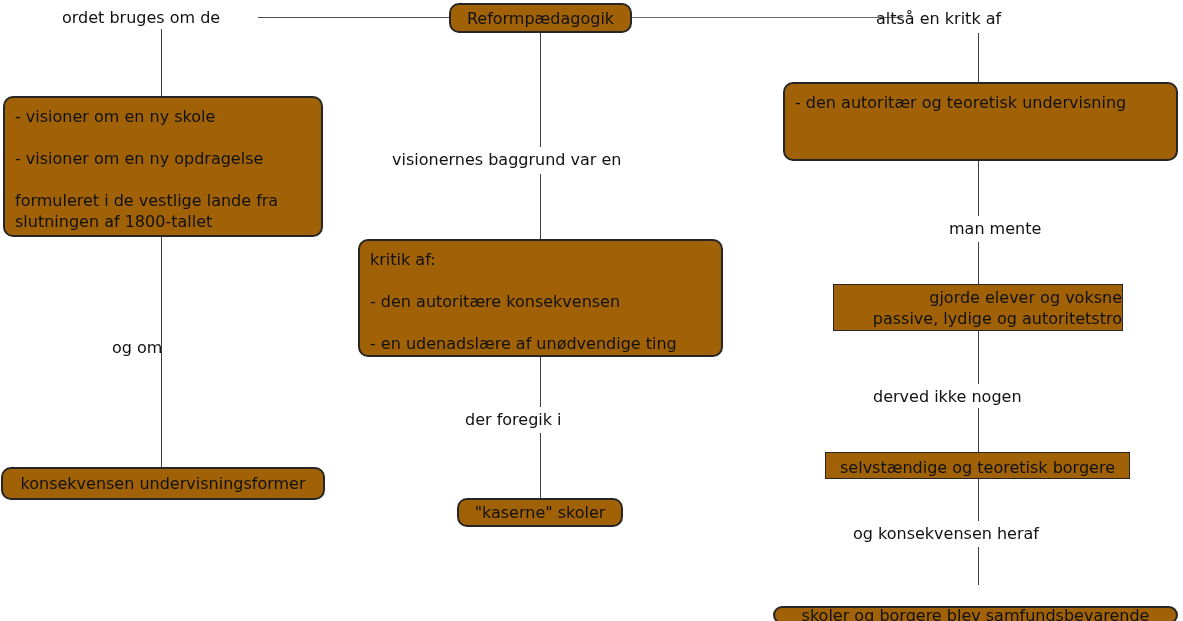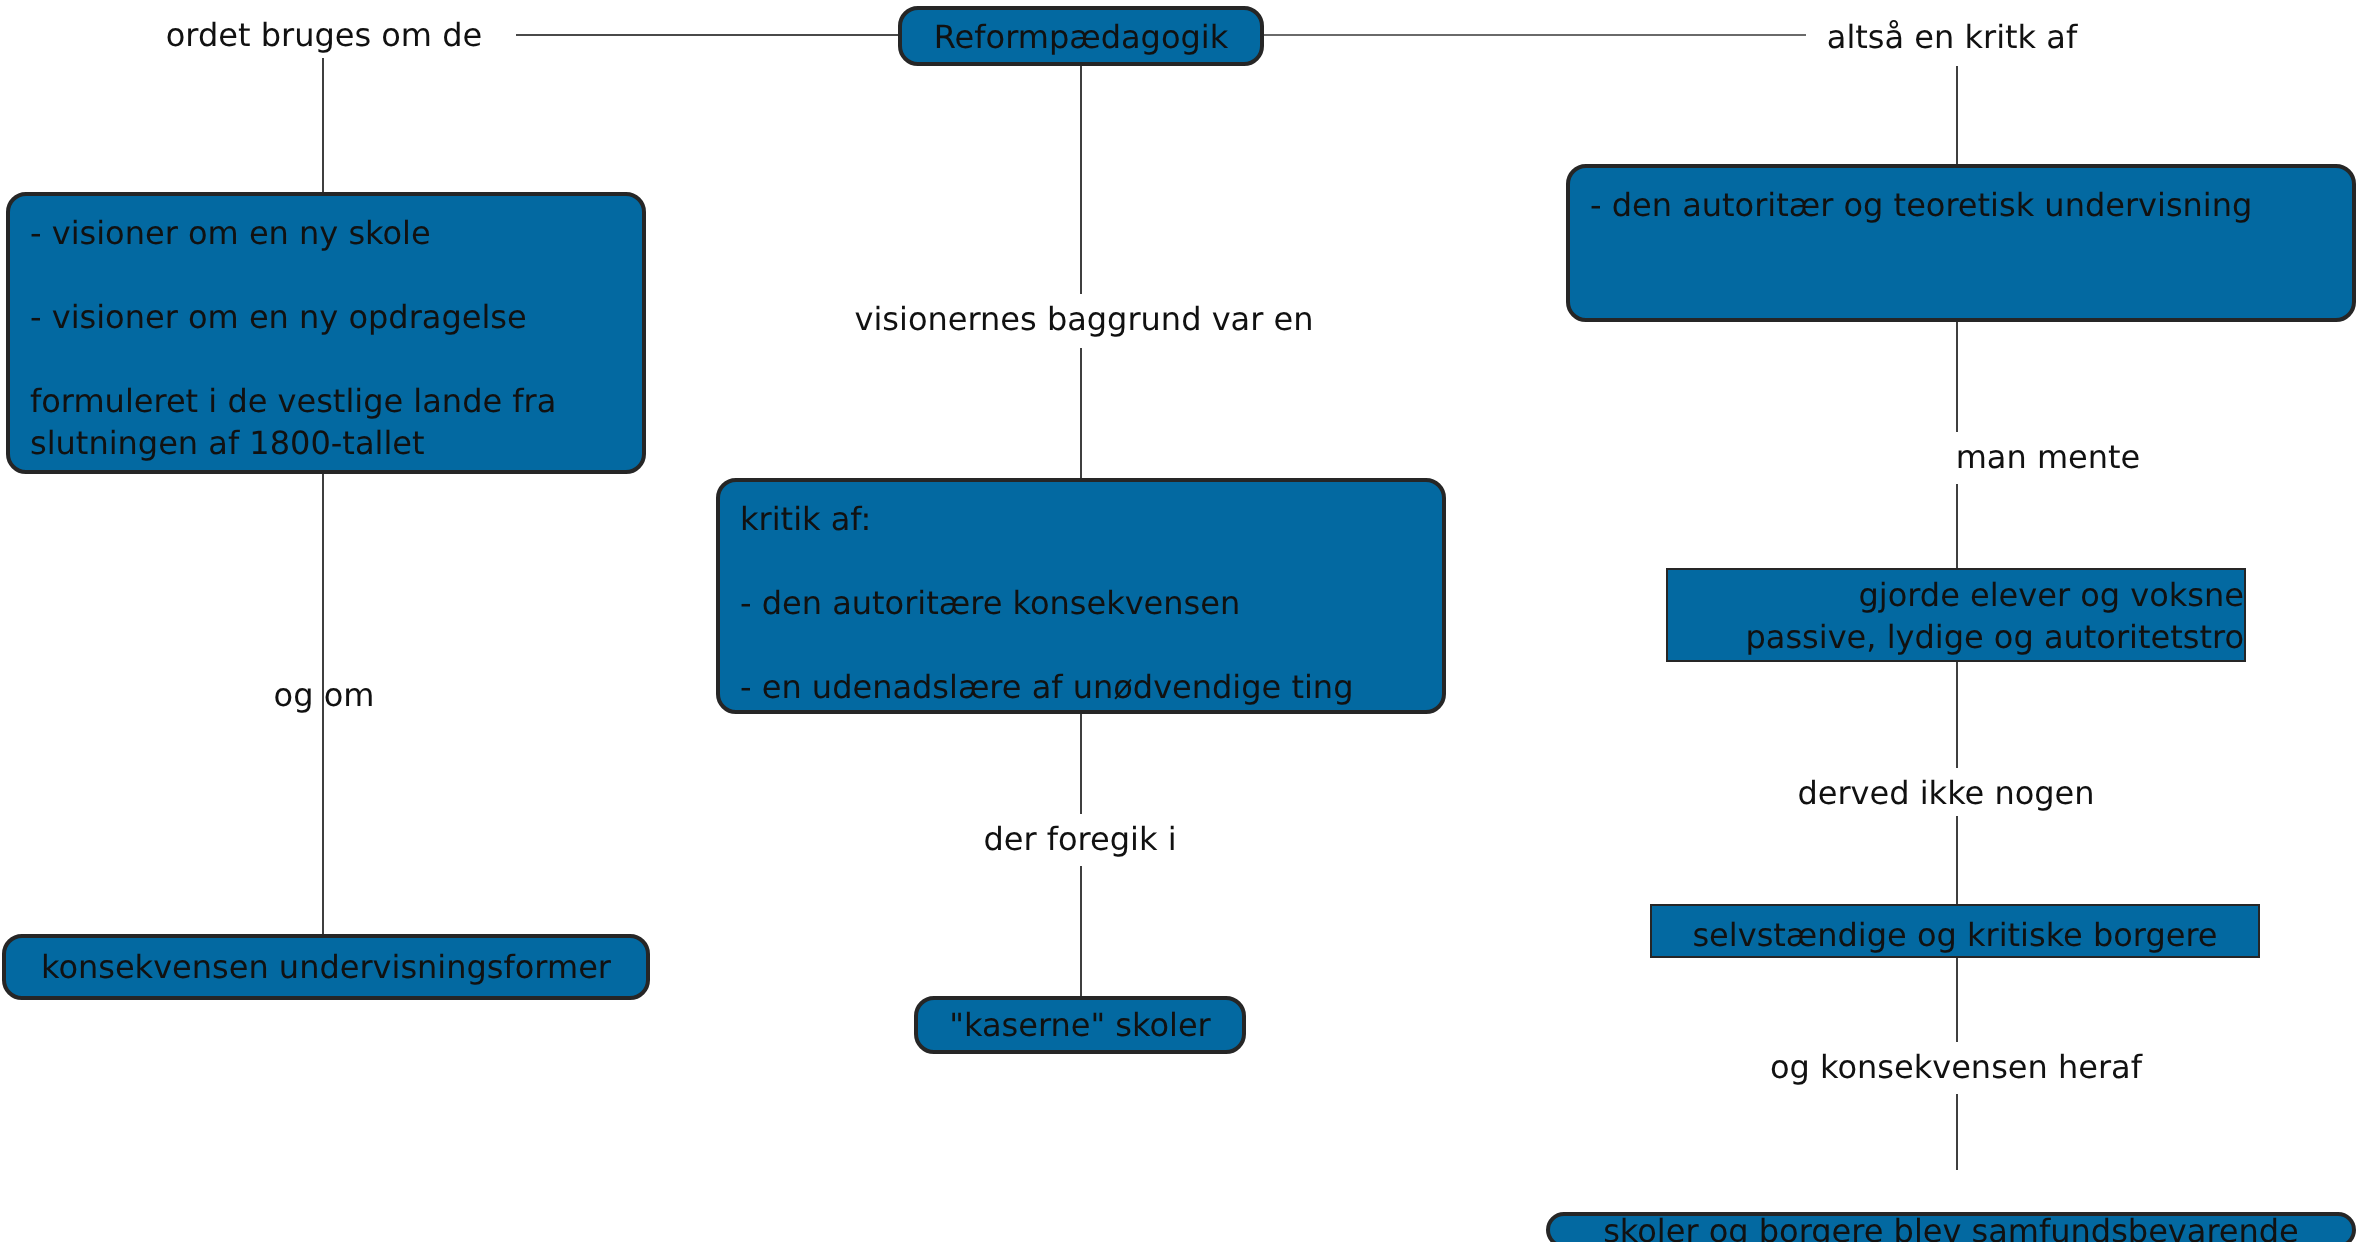--- a/index.html
+++ b/index.html
@@ -12,21 +12,21 @@
     position: relative;
     width: 1183px;
     height: 621px;
     background: #ffffff;
     overflow: hidden;
     color: #111111;
   }
   .node {
     position: absolute;
     box-sizing: border-box;
-    background: #0369a1;
+    background: #a16207;
     border: 2px solid #262626;
     border-radius: 10px;
     font-size: 16px;
     line-height: 21px;
     color: #111111;
     z-index: 2;
   }
   .node.center-text {
     display: flex;
     align-items: center;
@@ -45,21 +45,21 @@
     margin: 0 0 21px 0;
   }
   .node.multi p:last-child {
     margin-bottom: 0;
   }
   .link-label {
     position: absolute;
     font-size: 16px;
     line-height: 19px;
     color: #111111;
-    text-align: center;
+    text-align: left;
     background: transparent;
     z-index: 3;
     white-space: nowrap;
   }
   .vline {
     position: absolute;
     width: 1px;
     background: #3f3f3f;
     z-index: 1;
   }
@@ -130,20 +130,20 @@
   <div class="node multi" style="left:783px; top:82px; width:395px; height:79px;">
     <p>- den autoritær og teoretisk undervisning</p>
   </div>
 
   <div class="node square center-text" style="left:833px; top:284px; width:290px; height:47px; flex-direction:column;">
     <span>gjorde elever og voksne</span>
     <span>passive, lydige og autoritetstro</span>
   </div>
 
   <div class="node square center-text" style="left:825px; top:452px; width:305px; height:27px;">
-    <span>selvstændige og kritiske borgere</span>
+    <span>selvstændige og teoretisk borgere</span>
   </div>
 
   <div class="node center-text" style="left:773px; top:606px; width:405px; height:18px;">
     <span>skoler og borgere blev samfundsbevarende</span>
   </div>
 
 </div>
 
 </body></html>

